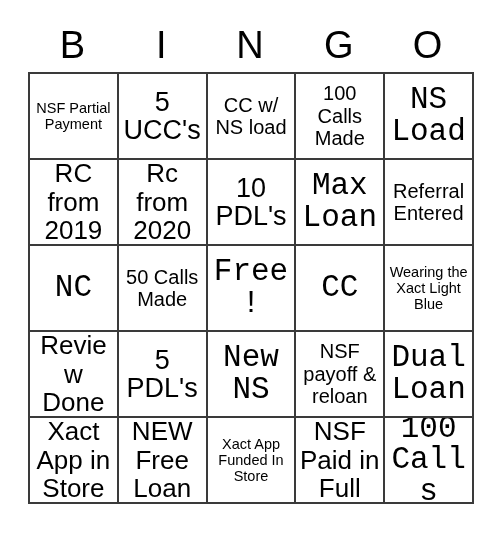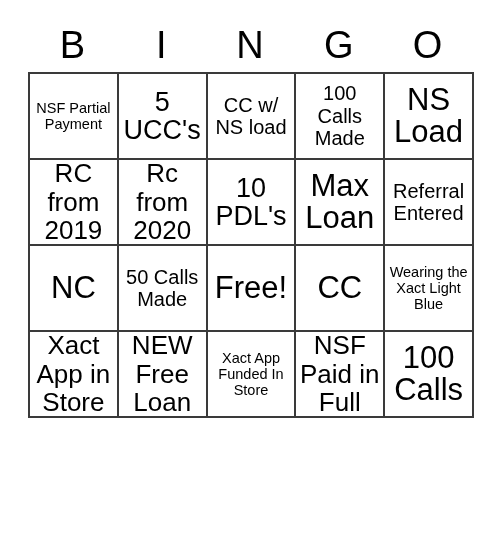--- a/index.html
+++ b/index.html
@@ -62,21 +62,21 @@
   .cell span {
     display: block;
     line-height: 1.12;
     width: 100%;
     word-wrap: break-word;
   }
   .fs-xs span { font-size: 14.5px; }
   .fs-s  span { font-size: 20px; }
   .fs-m  span { font-size: 26px; line-height: 1.1; }
   .fs-l  span { font-size: 27px; line-height: 1.05; }
-  .fs-xl span { font-size: 31px; line-height: 1.02; }
+  .fs-xl span { font-size: 31px; line-height: 1.02; font-family: Liberation Mono, monospace; }
 </style>
 </head>
 <body>
 
 <div class="card">
 
   <div class="header-row">
     <div class="header-cell">B</div>
     <div class="header-cell">I</div>
     <div class="header-cell">N</div>
@@ -133,20 +133,37 @@
           <span>Free!</span>
         </div>
       <div class="cell fs-xl">
           <span>CC</span>
         </div>
       <div class="cell fs-xs">
           <span>Wearing the Xact Light Blue</span>
         </div>
     </div>
 
+    <div class="grid-row">
+      <div class="cell fs-m">
+          <span>Review Done</span>
+        </div>
+      <div class="cell fs-l">
+          <span>5 PDL's</span>
+        </div>
+      <div class="cell fs-xl">
+          <span>New NS</span>
+        </div>
+      <div class="cell fs-s">
+          <span>NSF payoff &amp; reloan</span>
+        </div>
+      <div class="cell fs-xl">
+          <span>Dual Loan</span>
+        </div>
+    </div>
 
     <div class="grid-row">
       <div class="cell fs-m">
           <span>Xact App in Store</span>
         </div>
       <div class="cell fs-m">
           <span>NEW Free Loan</span>
         </div>
       <div class="cell fs-xs">
           <span>Xact App Funded In Store</span>

